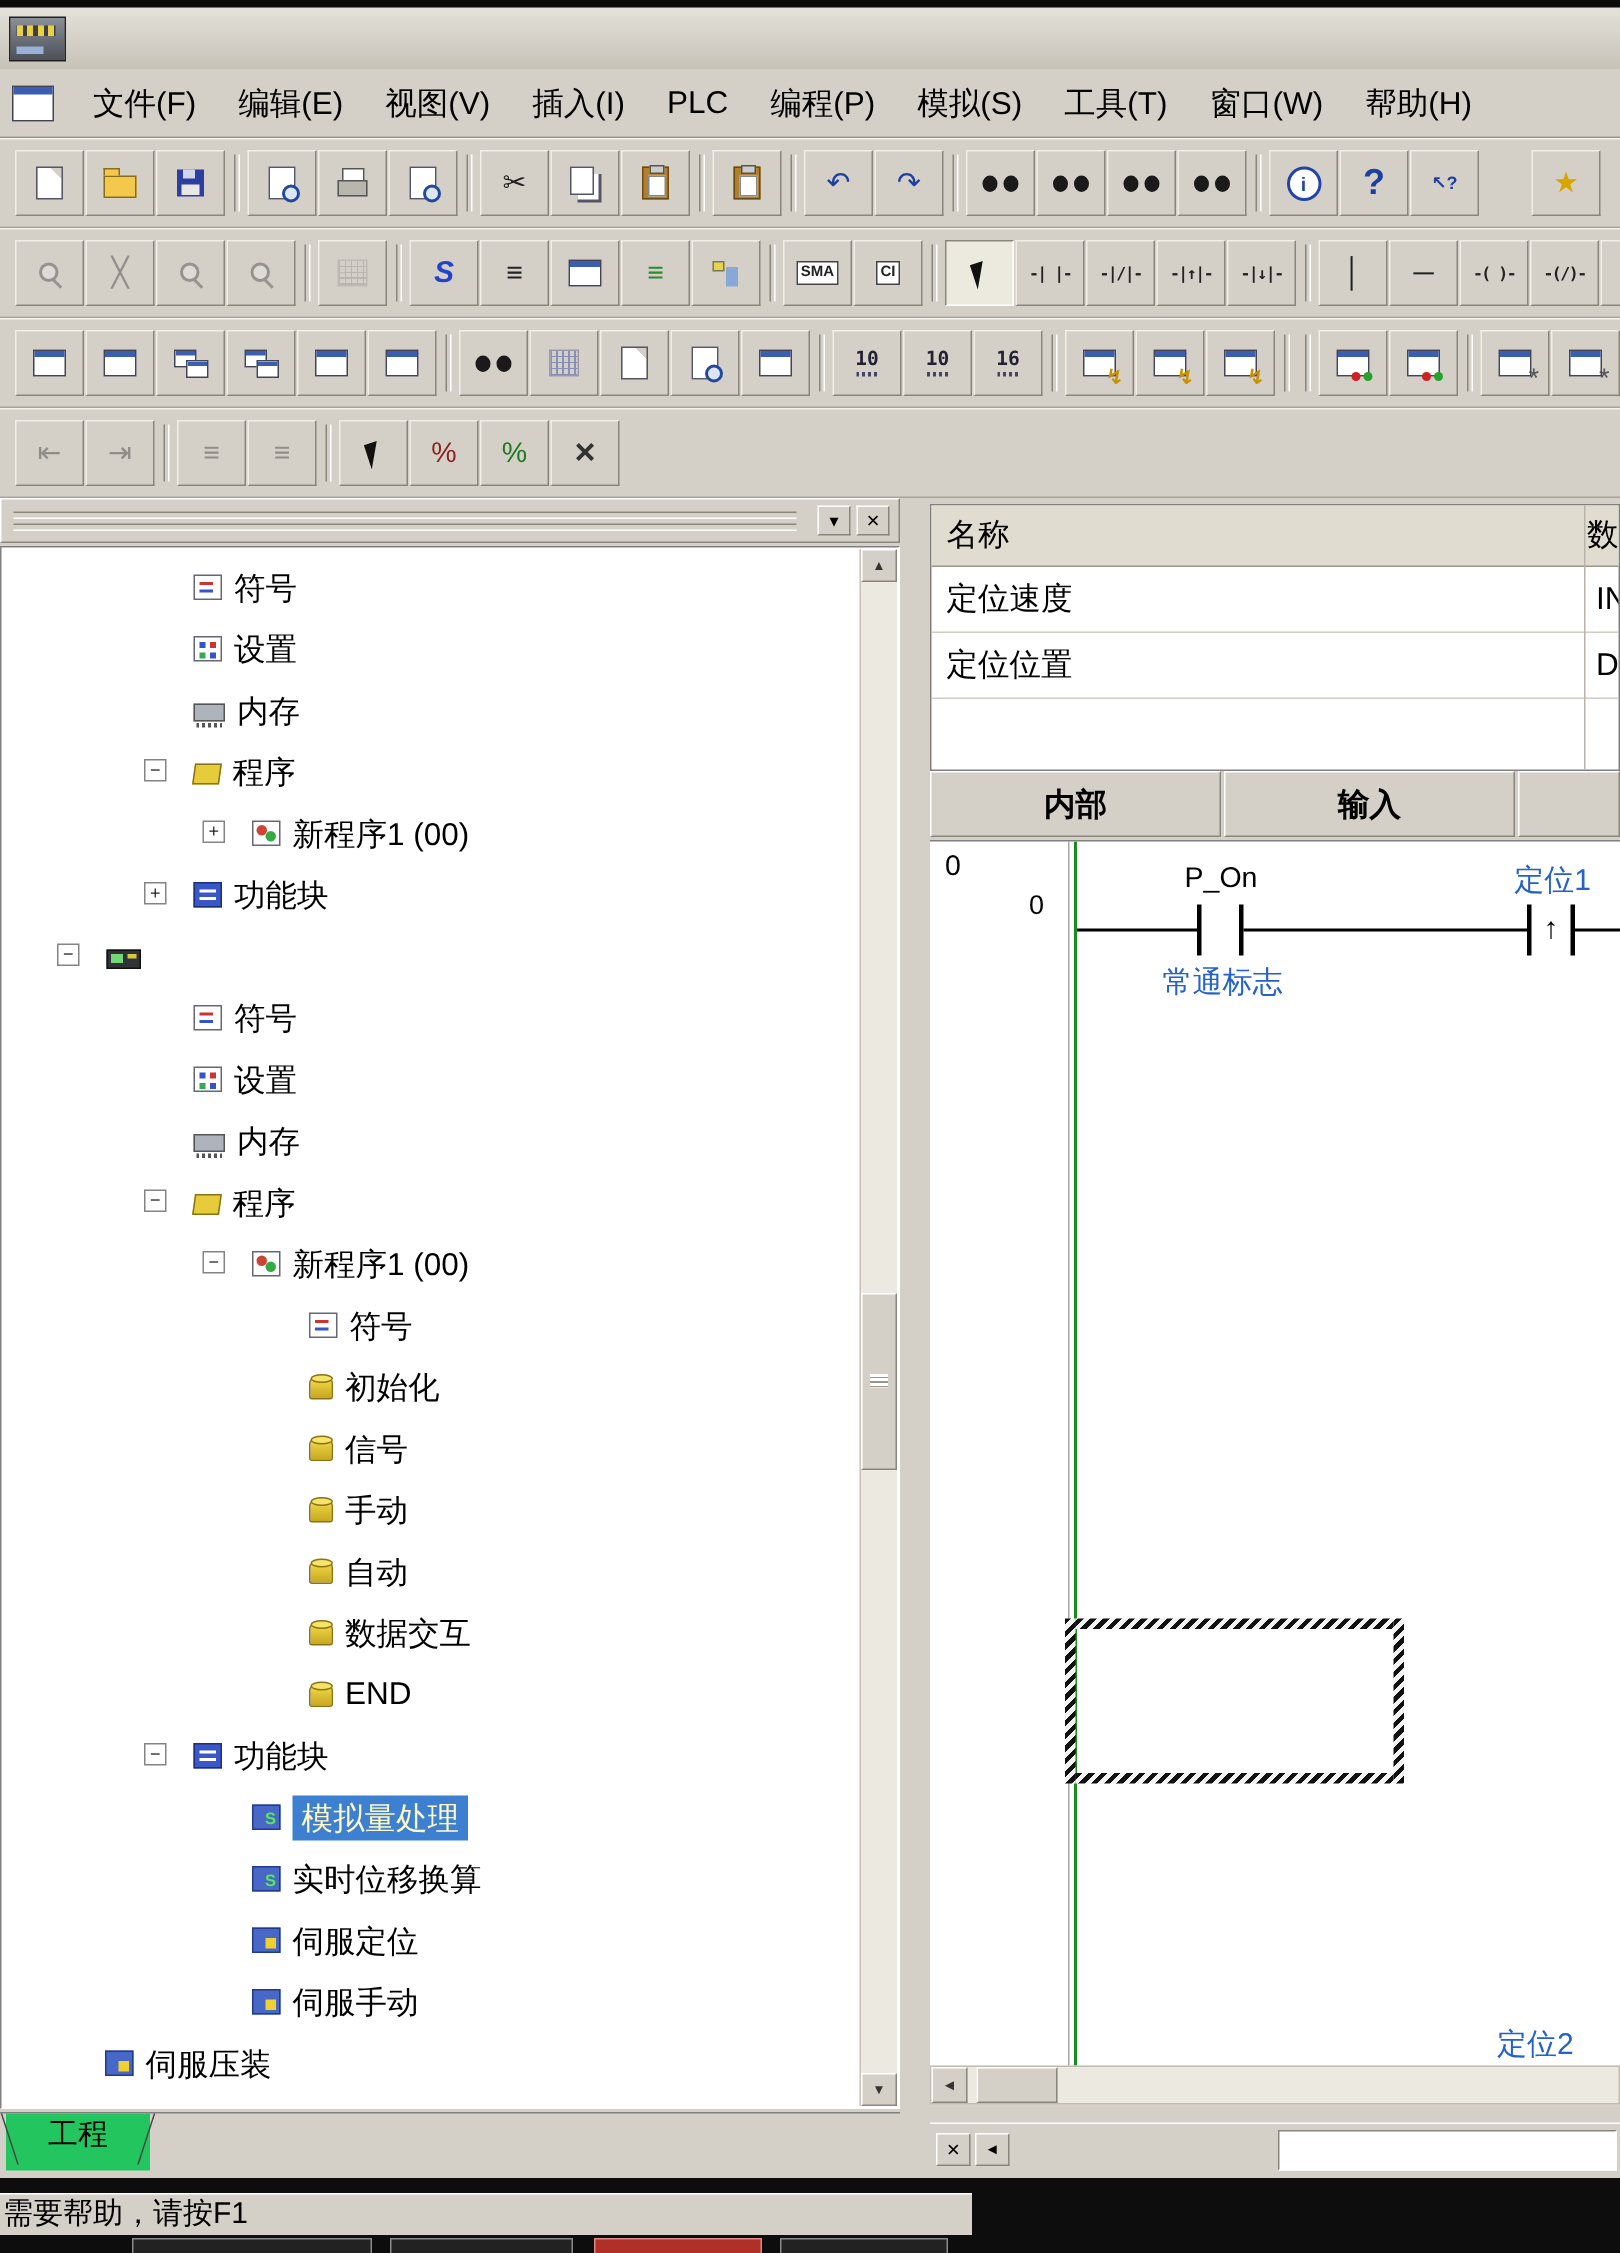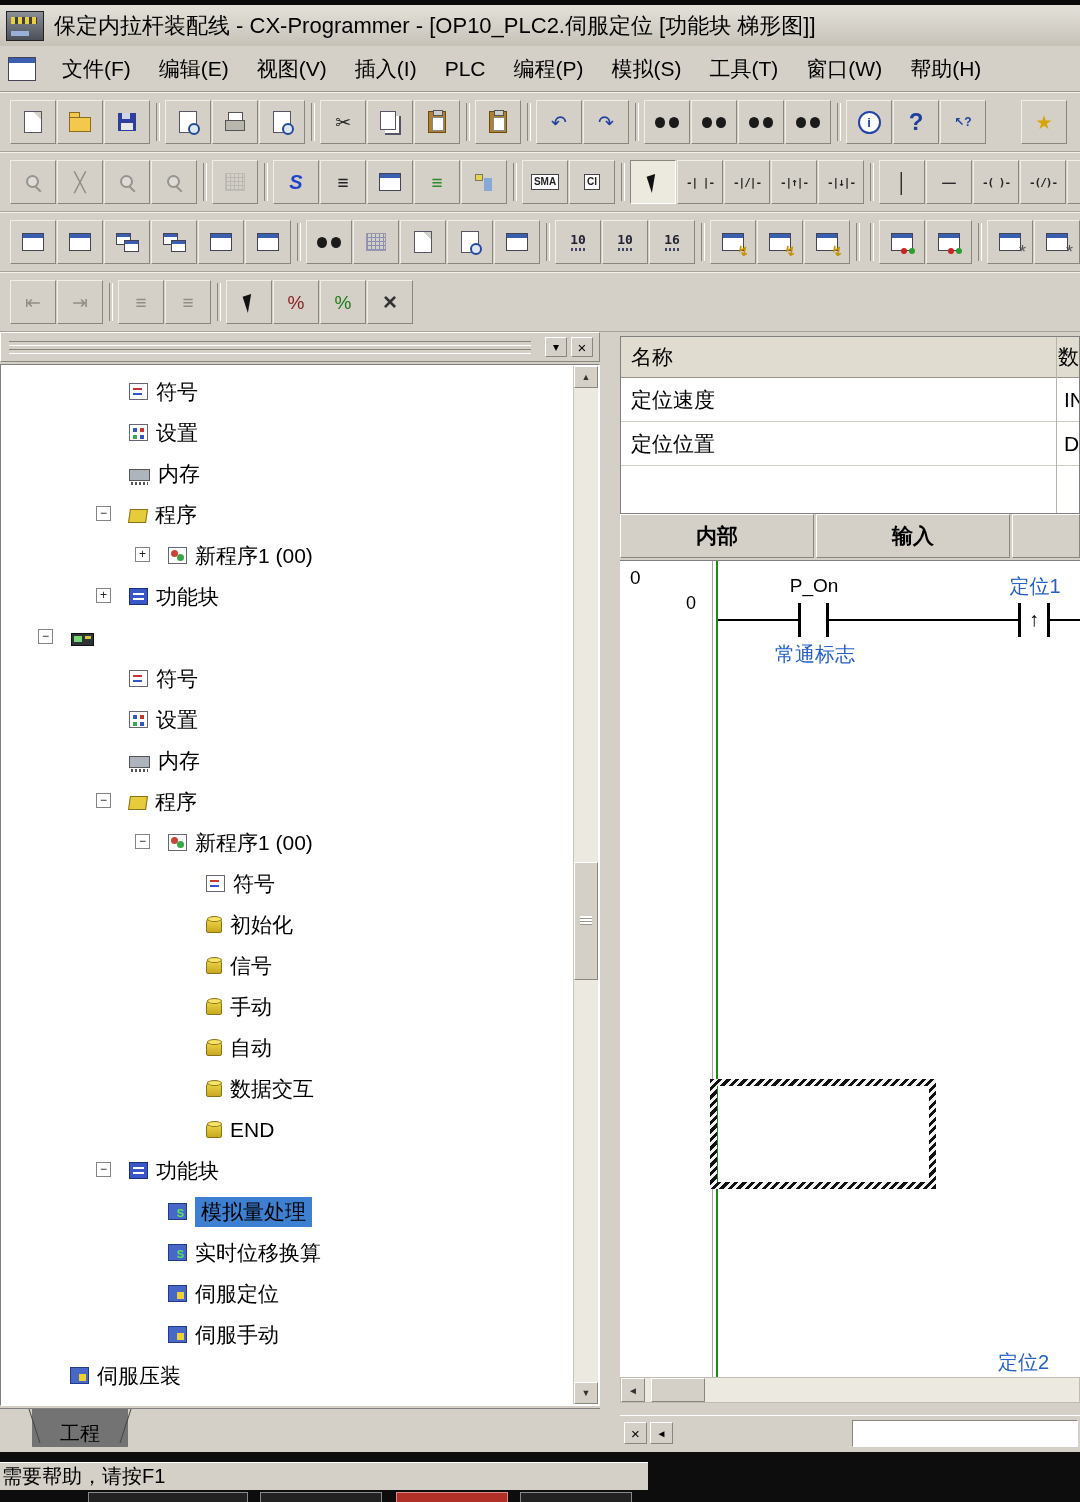--- a/index.html
+++ b/index.html
@@ -96,21 +96,21 @@
   .dock-btn{position:absolute;top:4px;width:22px;height:20px;background:#d4d0c8;border:1px solid;border-color:#fff #8a867c #8a867c #fff;
             font-size:12px;display:flex;align-items:center;justify-content:center;box-sizing:border-box}
   .dock-btn.dd{right:32px}.dock-btn.cl{right:6px;font-size:15px}
   .tree-area{position:absolute;left:0;top:32px;right:0;height:1042px;background:#fff;
              border:1px solid;border-color:#808080 #fff #fff #808080;box-sizing:border-box;overflow:hidden}
   #tree{position:absolute;left:0;top:6px;right:26px;bottom:0}
   .tree-row{position:relative;height:41px;display:flex;align-items:center;gap:8px;box-sizing:border-box}
   .exp{position:absolute;width:15px;height:15px;background:#fff;border:1px solid #848484;font-size:12px;line-height:13px;
        text-align:center;color:#222;top:12px;box-sizing:border-box}
   .tree-label{font-size:21px;white-space:nowrap}
-  .tree-label.sel{background:#3d7fd0;color:#000000;padding:1px 6px}
+  .tree-label.sel{background:#3d7fd0;color:#fef9c3;padding:1px 6px}
   .ti{width:19px;height:17px;position:relative;flex:none;box-sizing:border-box}
   .ti-sym{background:#fff;border:1px solid #667}
   .ti-sym::before{content:"";position:absolute;left:3px;top:4px;width:9px;height:2px;background:#cc3333;box-shadow:0 5px 0 #3355cc}
   .ti-set{background:#fff;border:1px solid #667}
   .ti-set::before{content:"";position:absolute;left:3px;top:3px;width:4px;height:4px;background:#3355cc;
                   box-shadow:7px 0 0 #cc3333,0 7px 0 #33aa55,7px 7px 0 #3355cc}
   .ti-mem{width:21px;height:12px;margin-top:2px;background:#aeb4bc;border:1px solid #555}
   .ti-mem::after{content:"";position:absolute;left:1px;bottom:-5px;width:17px;height:3px;
                  background:repeating-linear-gradient(90deg,#555 0 2px,transparent 2px 4px)}
   .ti-prog{width:18px;height:14px;margin-top:2px;background:#e6cc3a;border:1px solid #8a7316;transform:skewX(-8deg)}
@@ -131,22 +131,22 @@
   .vscroll{position:absolute;right:1px;top:1px;bottom:1px;width:24px;background:#ece9e0;border-left:1px solid #c8c4ba}
   .sb-btn{width:24px;height:22px;background:#d4d0c8;border:1px solid;border-color:#fff #8a867c #8a867c #fff;
           font-size:9px;display:flex;align-items:center;justify-content:center;box-sizing:border-box;color:#333}
   .sb-btn.up{position:absolute;top:0}
   .sb-btn.down{position:absolute;bottom:0}
   .sb-thumb{position:absolute;left:0;top:496px;width:24px;height:118px;background:#d4d0c8;border:1px solid;border-color:#fff #8a867c #8a867c #fff;box-sizing:border-box}
   .sb-thumb::after{content:"";position:absolute;left:5px;top:50%;margin-top:-5px;width:12px;height:9px;
                    background:repeating-linear-gradient(0deg,#9a968c 0 1px,#fff 1px 3px)}
 
   .tab-row{position:absolute;left:0;top:1076px;right:0;height:44px;background:#d4d0c8;border-top:1px solid #808080}
-  .proj-tab{position:absolute;left:32px;top:0;width:96px;height:38px;display:flex;align-items:flex-end;justify-content:center;
-            font-size:20px;background:#737373}
+  .proj-tab{position:absolute;left:4px;top:0;width:96px;height:38px;display:flex;align-items:flex-start;justify-content:center;
+            font-size:20px;background:#22c55e}
   .proj-tab::before,.proj-tab::after{content:"";position:absolute;top:0;bottom:4px;width:1px;background:#444}
   .proj-tab::before{left:2px;transform:skewX(18deg)}
   .proj-tab::after{right:2px;transform:skewX(-18deg)}
 
   
   .right-pane{position:absolute;left:620px;top:0;width:460px;height:1120px}
   .vartable{position:absolute;left:0;top:4px;right:0;height:178px;background:#fff;border:1px solid #808080;box-sizing:border-box}
   .vartable::after{content:"";position:absolute;left:435px;top:0;bottom:0;width:1px;background:#b8b4aa}
   .vt-head{display:flex;height:40px;background:#e0dcd0;border-bottom:1px solid #9a968c}
   .vt-hcell{font-size:21px;line-height:40px;box-sizing:border-box}
@@ -207,21 +207,20 @@
   .task-btn.t3{left:396px;width:112px;background:#b03028;border-color:#d88}
   .task-btn.t4{left:520px;width:112px}
 </style>
 </head>
 <body>
 
 <div class="window">
 
   <div class="titlebar">
     <div class="app-icon"></div>
-    <div class="title-text">保定内拉杆装配线 - CX-Programmer - [OP10_PLC2.伺服定位 [功能块 梯形图]]</div>
   </div>
 
   <div class="menubar" id="menubar">
     <div class="menu-doc-icon"></div>
   <div class="menu-item">文件(F)</div>
       <div class="menu-item">编辑(E)</div>
       <div class="menu-item">视图(V)</div>
       <div class="menu-item">插入(I)</div>
       <div class="menu-item">PLC</div>
       <div class="menu-item">编程(P)</div>

